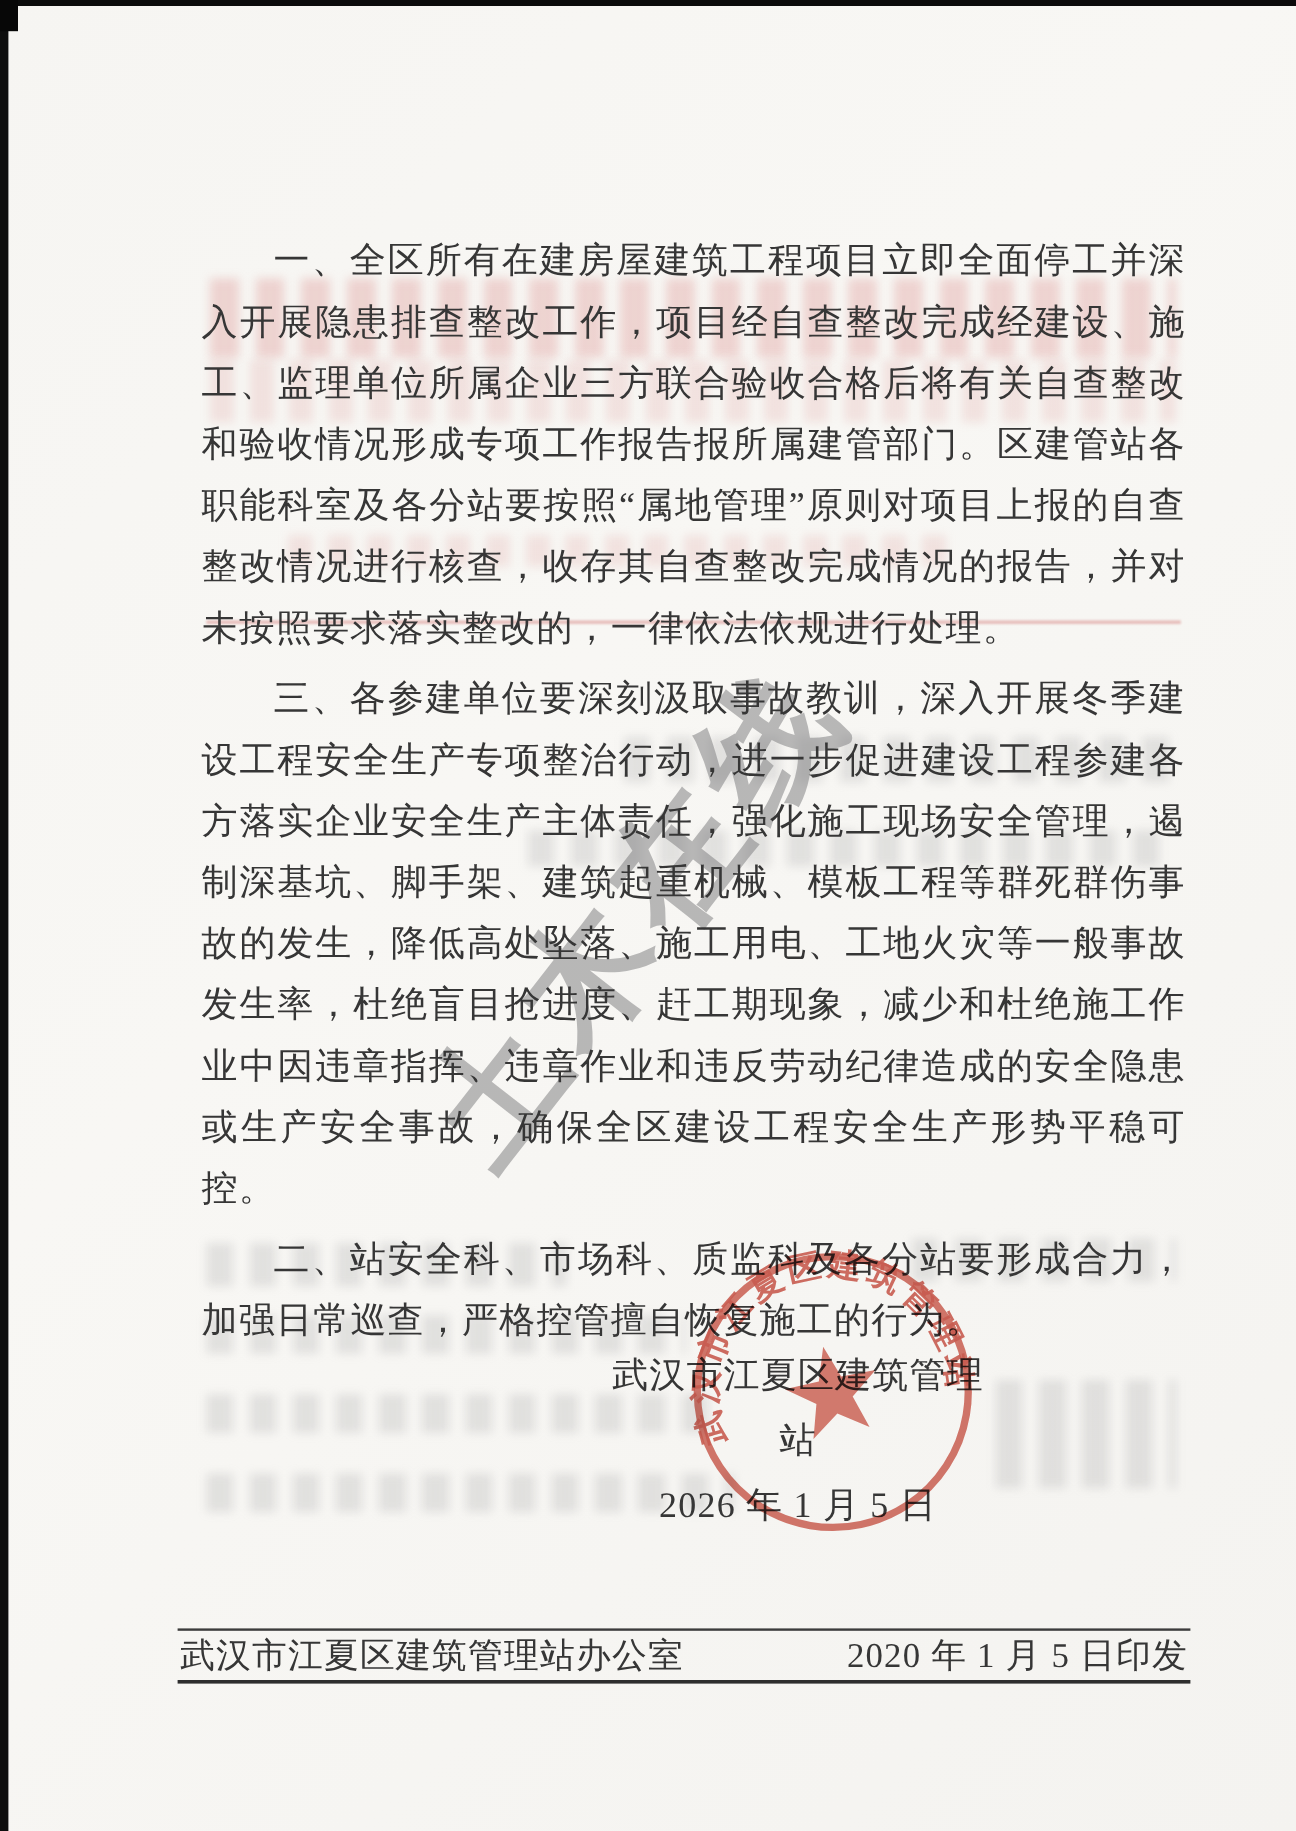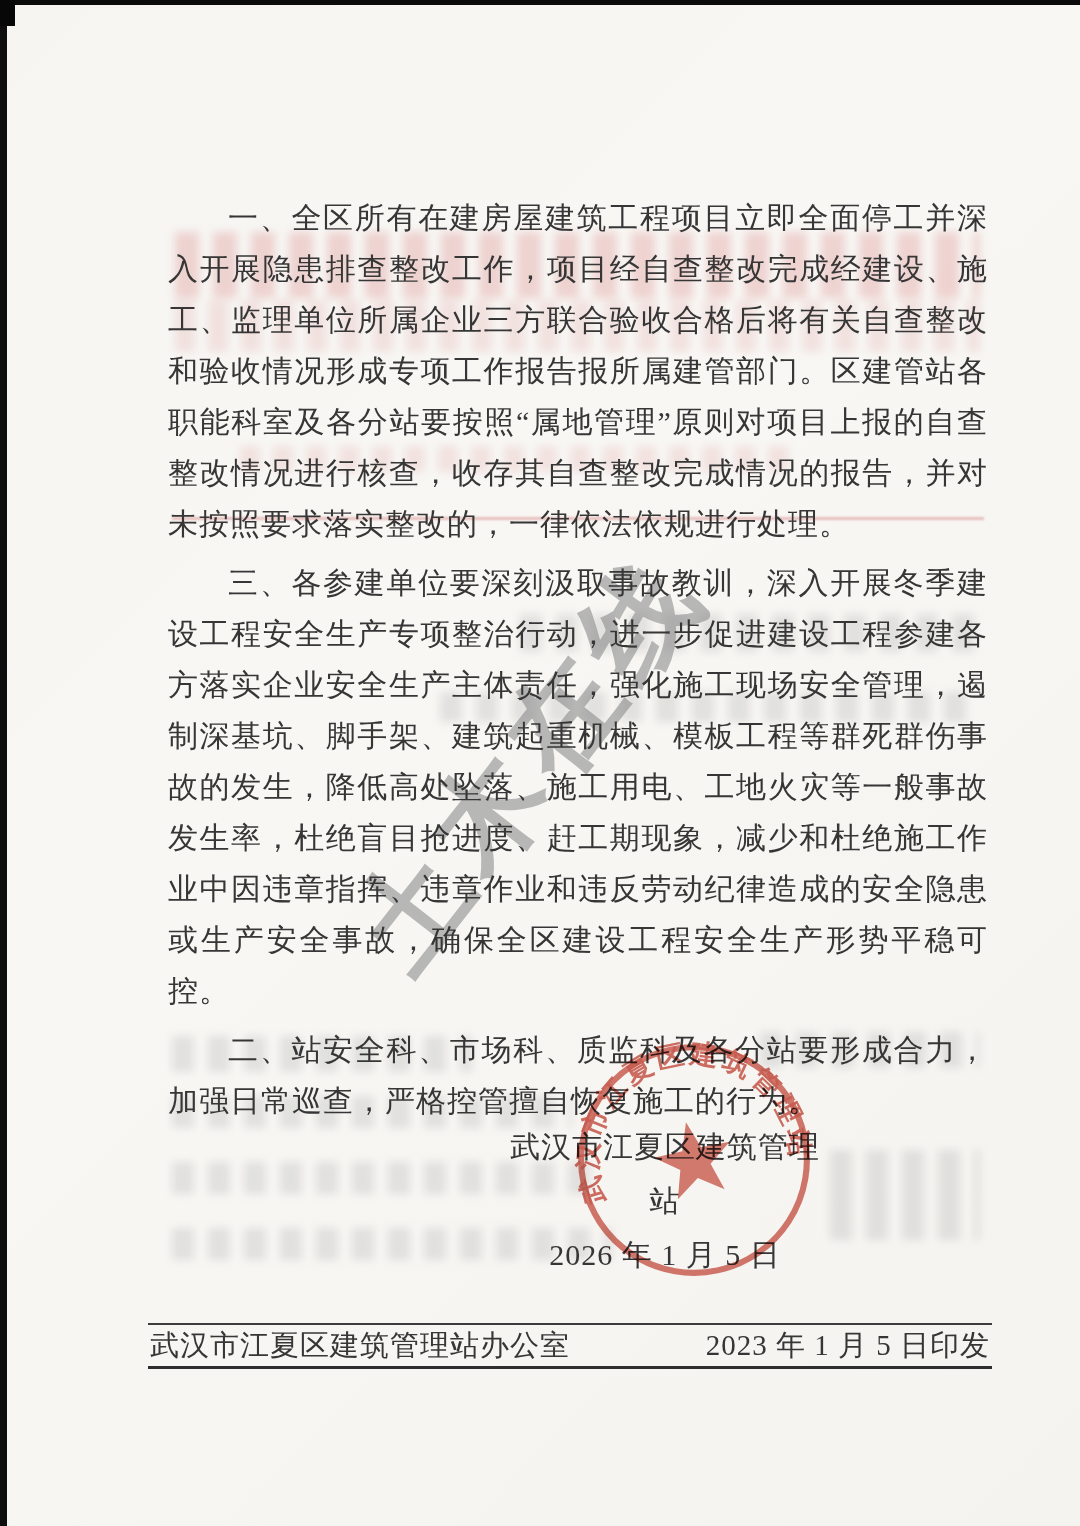--- a/index.html
+++ b/index.html
@@ -55,21 +55,21 @@
 
   
   .seal{
     position:absolute;left:572px;top:1038px;width:244px;height:244px;
     transform:rotate(-12deg);
     opacity:.88;mix-blend-mode:multiply;pointer-events:none;
   }
 
   
   .footer{
-    position:absolute;left:148px;top:1323px;width:844px;height:46px;
+    position:absolute;left:148px;top:1357px;width:844px;height:46px;
     border-top:2px solid #3c3c3c;border-bottom:3px solid #2e2e2e;
     display:flex;align-items:center;justify-content:space-between;
     font-size:29px;color:#363636;letter-spacing:1px;box-sizing:border-box;
     padding:0 2px;
   }
 </style>
 </head>
 <body>
 
 <div class="page">
@@ -114,16 +114,16 @@
       <circle cx="120" cy="120" r="111" fill="none" stroke="#c94a3c" stroke-width="6" opacity="0.85"></circle>
       <text font-size="27" fill="#c94a3c" opacity="0.9" letter-spacing="4" font-family="Liberation Sans, DejaVu Sans, sans-serif" font-weight="bold">
         <textPath href="#sealArc" startOffset="50%" text-anchor="middle">武汉市江夏区建筑管理站</textPath>
       </text>
       <polygon points="120,82 129.4,109.1 158,109.6 135.2,126.9 143.5,154.4 120,138 96.5,154.4 104.8,126.9 82,109.6 110.6,109.1" fill="#c94a3c" opacity="0.82"></polygon>
     </svg>
   </div>
 
   <div class="footer">
     <span>武汉市江夏区建筑管理站办公室</span>
-    <span>2023 年 1 月 5 日印发</span>
+    <span>2020 年 1 月 5 日印发</span>
   </div>
 
 </div>
 
 </body></html>

